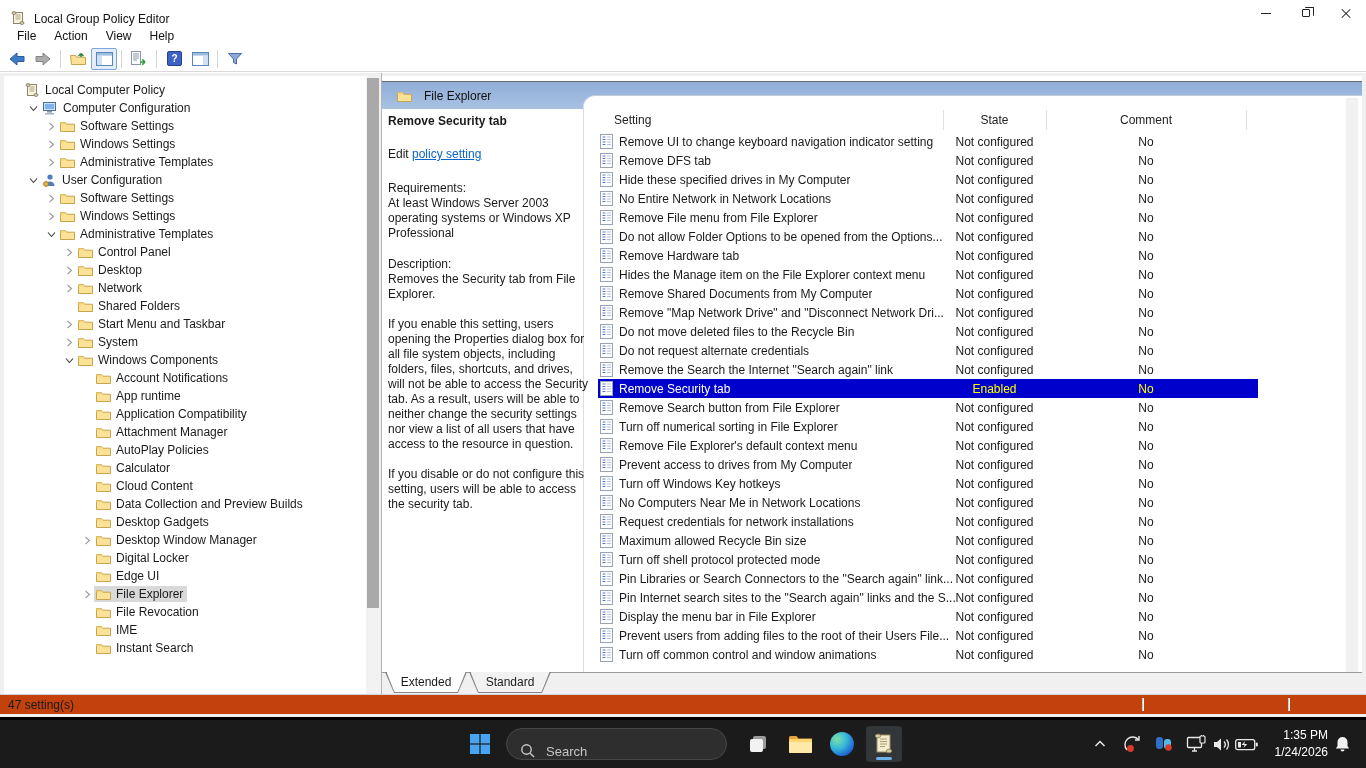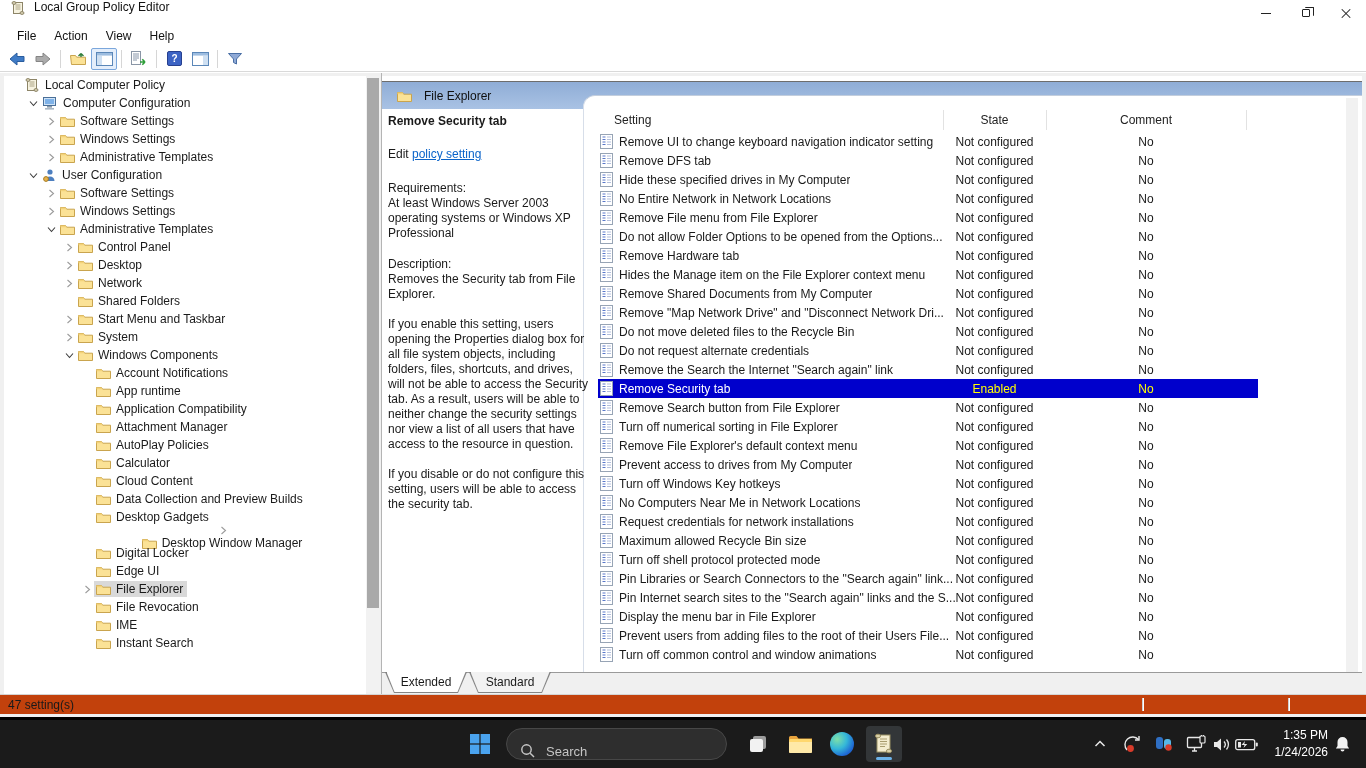--- a/index.html
+++ b/index.html
@@ -2,21 +2,21 @@
 <html><head>
 <meta charset="utf-8">
 <style>
   * { margin:0; padding:0; box-sizing:border-box; }
   html,body { width:1366px; height:768px; overflow:hidden; background:#000; }
   body { font-family:"Liberation Sans","DejaVu Sans",sans-serif; font-size:12px; color:#1a1a1a; position:relative; }
   .screen { position:absolute; inset:0; }
 
   
   .window { position:absolute; top:0; left:0; width:1366px; height:717px; background:#fff; }
-  .titlebar { position:absolute; top:0; left:0; right:0; height:26px; background:#fff; display:flex; align-items:flex-start; }
+  .titlebar { position:absolute; top:0; left:0; right:0; height:26px; background:#fff; display:flex; align-items:flex-end; }
   .titlebar .appicon { margin:0 8px 0 10px; display:flex; }
   .titlebar .title { font-size:12px; color:#111; }
   .caption-btns { position:absolute; right:0; top:0; height:26px; display:flex; }
   .cap-btn { width:40px; height:26px; display:flex; align-items:center; justify-content:center; }
   .glyph-min { width:10px; height:1px; background:#222; }
   .glyph-restore { width:8px; height:8px; border:1px solid #222; border-radius:1px; position:relative; }
   .glyph-restore::before { content:""; position:absolute; top:-3px; left:2px; width:8px; height:8px; border:1px solid #222; border-left:none; border-bottom:none; border-radius:1px; }
   .glyph-close { position:relative; width:10px; height:10px; }
   .glyph-close::before,.glyph-close::after { content:""; position:absolute; top:4.5px; left:-1px; width:12px; height:1px; background:#222; }
   .glyph-close::before { transform:rotate(45deg);} .glyph-close::after { transform:rotate(-45deg);}
@@ -29,21 +29,21 @@
   .tool-btn.pressed { background:#e4eefb; border:1px solid #7ba7dc; }
   .tool-sep { width:1px; height:18px; background:#d6d6d6; margin:0 4px; }
 
   
   .main { position:absolute; top:73px; left:0; right:0; height:621px; background:#f0f0f0; }
   .tree-panel { position:absolute; left:4px; top:3px; width:362px; bottom:0; background:#fff; overflow:hidden; }
   .tree-scroll { position:absolute; left:366px; top:3px; width:14px; bottom:2px; background:#f2f2f2; }
   .tree-thumb { position:absolute; left:1px; right:1px; top:2px; height:86%; background:#a9a9a9; }
   .panel-div { position:absolute; left:381px; top:0; width:1px; bottom:0; background:#b4b4b4; }
 
-  .tree { }
+  .tree { padding-top:5px; }
   .tree-row { height:18px; display:flex; align-items:center; white-space:nowrap; }
   .tree-exp { width:14px; display:flex; justify-content:center; align-items:center; flex:none; }
   .tree-node { display:flex; align-items:center; gap:5px; padding:1px 4px 1px 2px; }
   .tree-node.sel { background:#d9d9d9; }
   .tree-label { font-size:12px; }
 
   
   .rpanel { position:absolute; left:382px; top:3px; right:4px; bottom:0; background:#fff; }
   .band { position:absolute; left:0; right:0; top:5px; height:28px; background:linear-gradient(#8fadd6,#a9c2e4); border-top:1px solid #6d6d6d; display:flex; align-items:center; }
   .band .bicon { margin:0 12px 0 15px; display:flex; }
@@ -555,21 +555,21 @@
               <span class="tree-node">
                 <span style="display: flex;">
                   <svg width="15" height="12" viewBox="0 0 15 12">
                     <path d="M0.5 2.5h5l1.2 1.7h7.8v7.3h-14z" fill="#fbe296" stroke="#c9a44e"></path>
                     <path d="M0.5 2.5h5l1.2 1.7h-6.2z" fill="#f3d27a"></path>
                   </svg>
                 </span>
                 <span class="tree-label">Desktop Gadgets</span>
               </span>
             </div>
-            <div class="tree-row" style="padding-left: 76px; flex-direction: column;">
+            <div class="tree-row" style="padding-left: 76px;">
               <span class="tree-exp">
                 <svg width="9" height="9" viewBox="0 0 9 9">
                   <path d="M2.5 1l4 3.5-4 3.5" fill="none" stroke="#9b9b9b" stroke-width="1.1"></path>
                 </svg>
               </span>
               <span class="tree-node">
                 <span style="display: flex;">
                   <svg width="15" height="12" viewBox="0 0 15 12">
                     <path d="M0.5 2.5h5l1.2 1.7h7.8v7.3h-14z" fill="#fbe296" stroke="#c9a44e"></path>
                     <path d="M0.5 2.5h5l1.2 1.7h-6.2z" fill="#f3d27a"></path>

